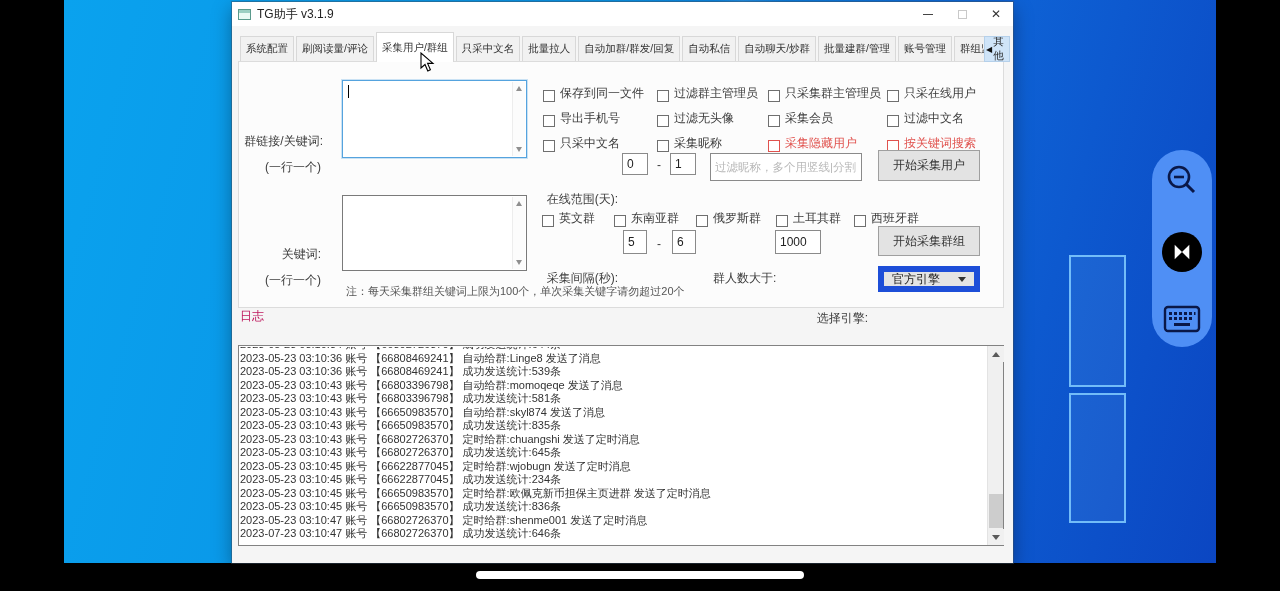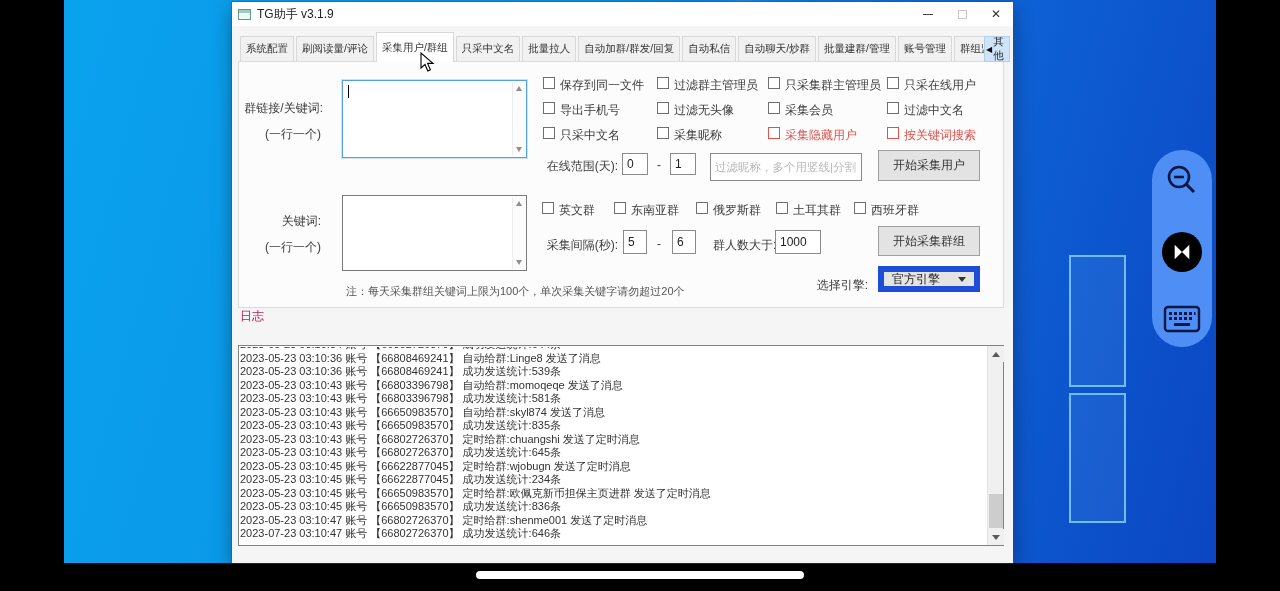--- a/index.html
+++ b/index.html
@@ -55,21 +55,21 @@
     margin-bottom:-1px; position:relative; z-index:3; }
   .tab-overflow { position:absolute; left:752px; top:34px; width:26px; height:26px;
     background:#cfe4f8; border:1px solid #b5d0ea; display:flex; align-items:center;
     overflow:hidden; font-size:10.5px; color:#222; z-index:2; }
   .tab-overflow .arr { font-size:8px; color:#111; margin:0 1px; flex:none; }
 
   
   .tabpanel { position:absolute; left:6px; top:59px; width:766px; height:247px;
     background:#fcfcfc; border:1px solid #dcdcdc; }
 
-  .lbl { position:absolute; font-size:12px; color:#3c3c3c; white-space:nowrap; }
+  .lbl { position:absolute; font-size:12px; color:#3c3c3c; white-space:nowrap;margin-top:33px; }
   .r { text-align:right; }
   .c { text-align:center; }
 
   
   .textbox { position:absolute; left:103px; width:185px; background:#fff; }
   .tb1 { top:18px; height:78px; border:1px solid #55a3de; box-shadow:0 0 0 1px rgba(86,166,224,.30); }
   .tb2 { top:133px; height:76px; border:1px solid #7a7a7a; }
   .tb-scroll { position:absolute; top:1px; right:1px; bottom:1px; width:13px;
     background:#fcfcfc; border-left:1px solid #ededed;
     display:flex; flex-direction:column; justify-content:space-between; align-items:center;
@@ -80,21 +80,21 @@
   .tri-up { width:0; height:0; border-left:3.5px solid transparent; border-right:3.5px solid transparent;
     border-bottom:5px solid #8f8f8f; }
   .tri-down { width:0; height:0; border-left:3.5px solid transparent; border-right:3.5px solid transparent;
     border-top:5px solid #8f8f8f; }
 
   
   .cb-grid1 { position:absolute; left:304px; top:15px; display:grid;
     grid-template-columns:114px 111px 119px 140px; grid-auto-rows:25px; }
   .cb-row2 { position:absolute; left:303px; top:140px; display:grid;
     grid-template-columns:72px 82px 80px 78px 90px; grid-auto-rows:25px; }
-  .cb { display:flex; align-items:flex-start; }
+  .cb { display:flex; align-items:flex-end; }
   .cb .box { width:12px; height:12px; border:1px solid #6f6f6f; background:#fff;
     margin-right:5px; flex:none; }
   .cb .cbl { font-size:12px; color:#3c3c3c; white-space:nowrap; }
   .cb.red .box { border-color:#e0524e; }
   .cb.red .cbl { color:#e0524e; }
 
   
   .num, .txtin { position:absolute; border:1px solid #8a8a8a; background:#fff;
     font-size:12px; color:#222; padding:0 4px; font-family:inherit; }
   .txtin::placeholder { color:#b8b8b8; font-size:11.5px; }

